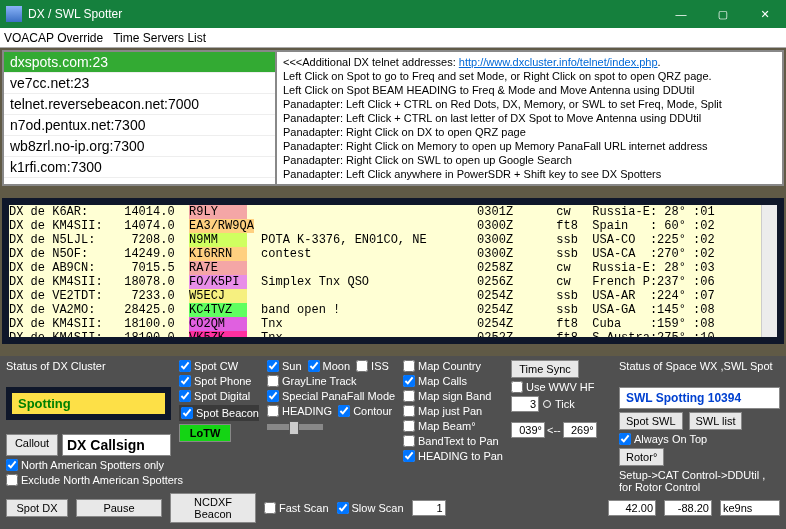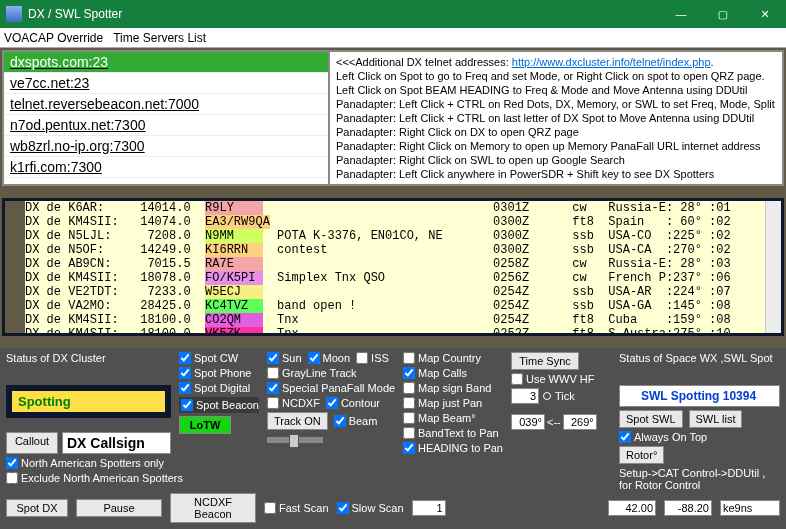--- a/index.html
+++ b/index.html
@@ -3,40 +3,40 @@
 <meta charset="utf-8">
 <style>
   * { box-sizing: border-box; margin: 0; padding: 0; }
   body { font-family: "Segoe UI", Tahoma, sans-serif; font-size: 11px; background: #605a46; width: 786px; height: 529px; overflow: hidden; }
   .titlebar { background: #15803d; color: #fff; display: flex; align-items: center; height: 28px; }
   .titlebar .icon { width: 16px; height: 16px; background: linear-gradient(#8ab4f8,#3b6fc4); margin: 0 6px; }
   .titlebar .title { flex: 1; font-size: 12px; }
   .titlebar .btn { width: 42px; height: 28px; display: flex; align-items: center; justify-content: center; color: #fff; }
   .menubar { background: #fff; height: 20px; border-bottom: 1px solid #aaa; display: flex; align-items: center; padding: 0 4px; font-size: 12px; gap: 10px; }
   .top-row { display: flex; border: 1px solid #888; margin: 2px; }
-  .server-list { width: 326px; background: #fff; border: 1px solid #888; font-size: 14px; overflow: hidden; text-decoration: underline; }
+  .server-list { width: 273px; background: #fff; border: 1px solid #888; font-size: 14px; overflow: hidden; }
   .server-list div { padding: 2px 6px; border-bottom: 1px solid #eee; }
   .server-list .sel { background: #33aa33; color: #fff; }
   .info-box { flex: 1; background: #fff; border: 1px solid #888; padding: 3px 6px; font-size: 11px; line-height: 14px; color: #000; }
   .info-box a { color: #0068d6; text-decoration: underline; }
-  .scroll-area { display: flex; margin: 12px 2px; border: 3px solid #0f172a; padding-left: 20px; }
+  .scroll-area { display: flex; margin: 12px 2px; border: 7px solid #0f172a; }
   .spots { flex: 1; background: #ffffd4; font-family: "Courier New", monospace; font-size: 12px; line-height: 14px; height: 132px; overflow: hidden; white-space: pre; position: relative; }
   .sbar { width: 16px; background: #ececec; border-left: 1px solid #ccc; }
   .lower { background: #505050; color: #fff; padding: 4px 6px; display: flex; gap: 8px; font-size: 11px; height: 184px; }
   .section { display: flex; flex-direction: column; gap: 3px; }
   .box { background: #fde047; color: #008000; font-weight: bold; padding: 3px 6px; border: 6px solid #0f172a; font-size: 13px; }
   .btn3d { background: #e8e8e8; color: #000; border: 1px solid #888; padding: 2px 6px; font-size: 11px; display: inline-block; text-align: center; }
   .btn3d.green { background: #14d414; color:#000; font-weight:bold; }
   .cb { display: flex; align-items: center; gap: 3px; white-space: nowrap; }
   .cb input { margin: 0; flex-shrink:0; width:12px; height:12px; }
   .callsign-box { background:#fff; color:#000; padding:2px 4px; font-weight:bold; font-size:14px; border:1px solid #888; }
   .label-sm { font-size: 11px; }
   .numfield { background:#fff; color:#000; border:1px solid #888; width:48px; padding:1px 2px; font-size:11px; text-align:right; }
-  .group-label { margin-bottom: 18px; }
-  .swl-box { background:#fff; color:#0040d0; font-weight:bold; padding:3px 21px; border:1px solid #888; font-size:12px; }
+  .group-label { margin-bottom: 12px; }
+  .swl-box { background:#fff; color:#0040d0; font-weight:bold; padding:3px 6px; border:1px solid #888; font-size:12px; }
   .slider { width:56px; height:6px; background:#888; margin:4px 0; position:relative; }
   .slider::after { content:""; position:absolute; left:40%; top:-3px; width:8px; height:12px; background:#ccc; border:1px solid #555; }
 </style>
 </head>
 <body>
 
 <div class="titlebar">
   <div class="icon"></div>
   <div class="title">DX / SWL Spotter</div>
   <div class="btn">—</div>
@@ -135,32 +135,25 @@
         <input type="checkbox" style="">
         <span>GrayLine Track</span>
       </label>
     <label class="cb">
         <input type="checkbox" checked="" style="">
         <span>Special PanaFall Mode</span>
       </label>
     <div style="display:flex;gap:6px">
       <label class="cb">
           <input type="checkbox" style="">
-          <span>NCDXF</span>
+          <span>HEADING</span>
         </label>
       <label class="cb">
           <input type="checkbox" checked="" style="">
           <span>Contour</span>
-        </label>
-    </div>
-    <div style="display:flex;gap:6px;align-items:center">
-      <span class="btn3d">Track ON</span>
-      <label class="cb">
-          <input type="checkbox" checked="" style="">
-          <span>Beam</span>
         </label>
     </div>
     <div class="slider"></div>
   </div>
 
   <div class="section" style="width:100px">
     <label class="cb">
         <input type="checkbox" style="">
         <span>Map Country</span>
       </label>

